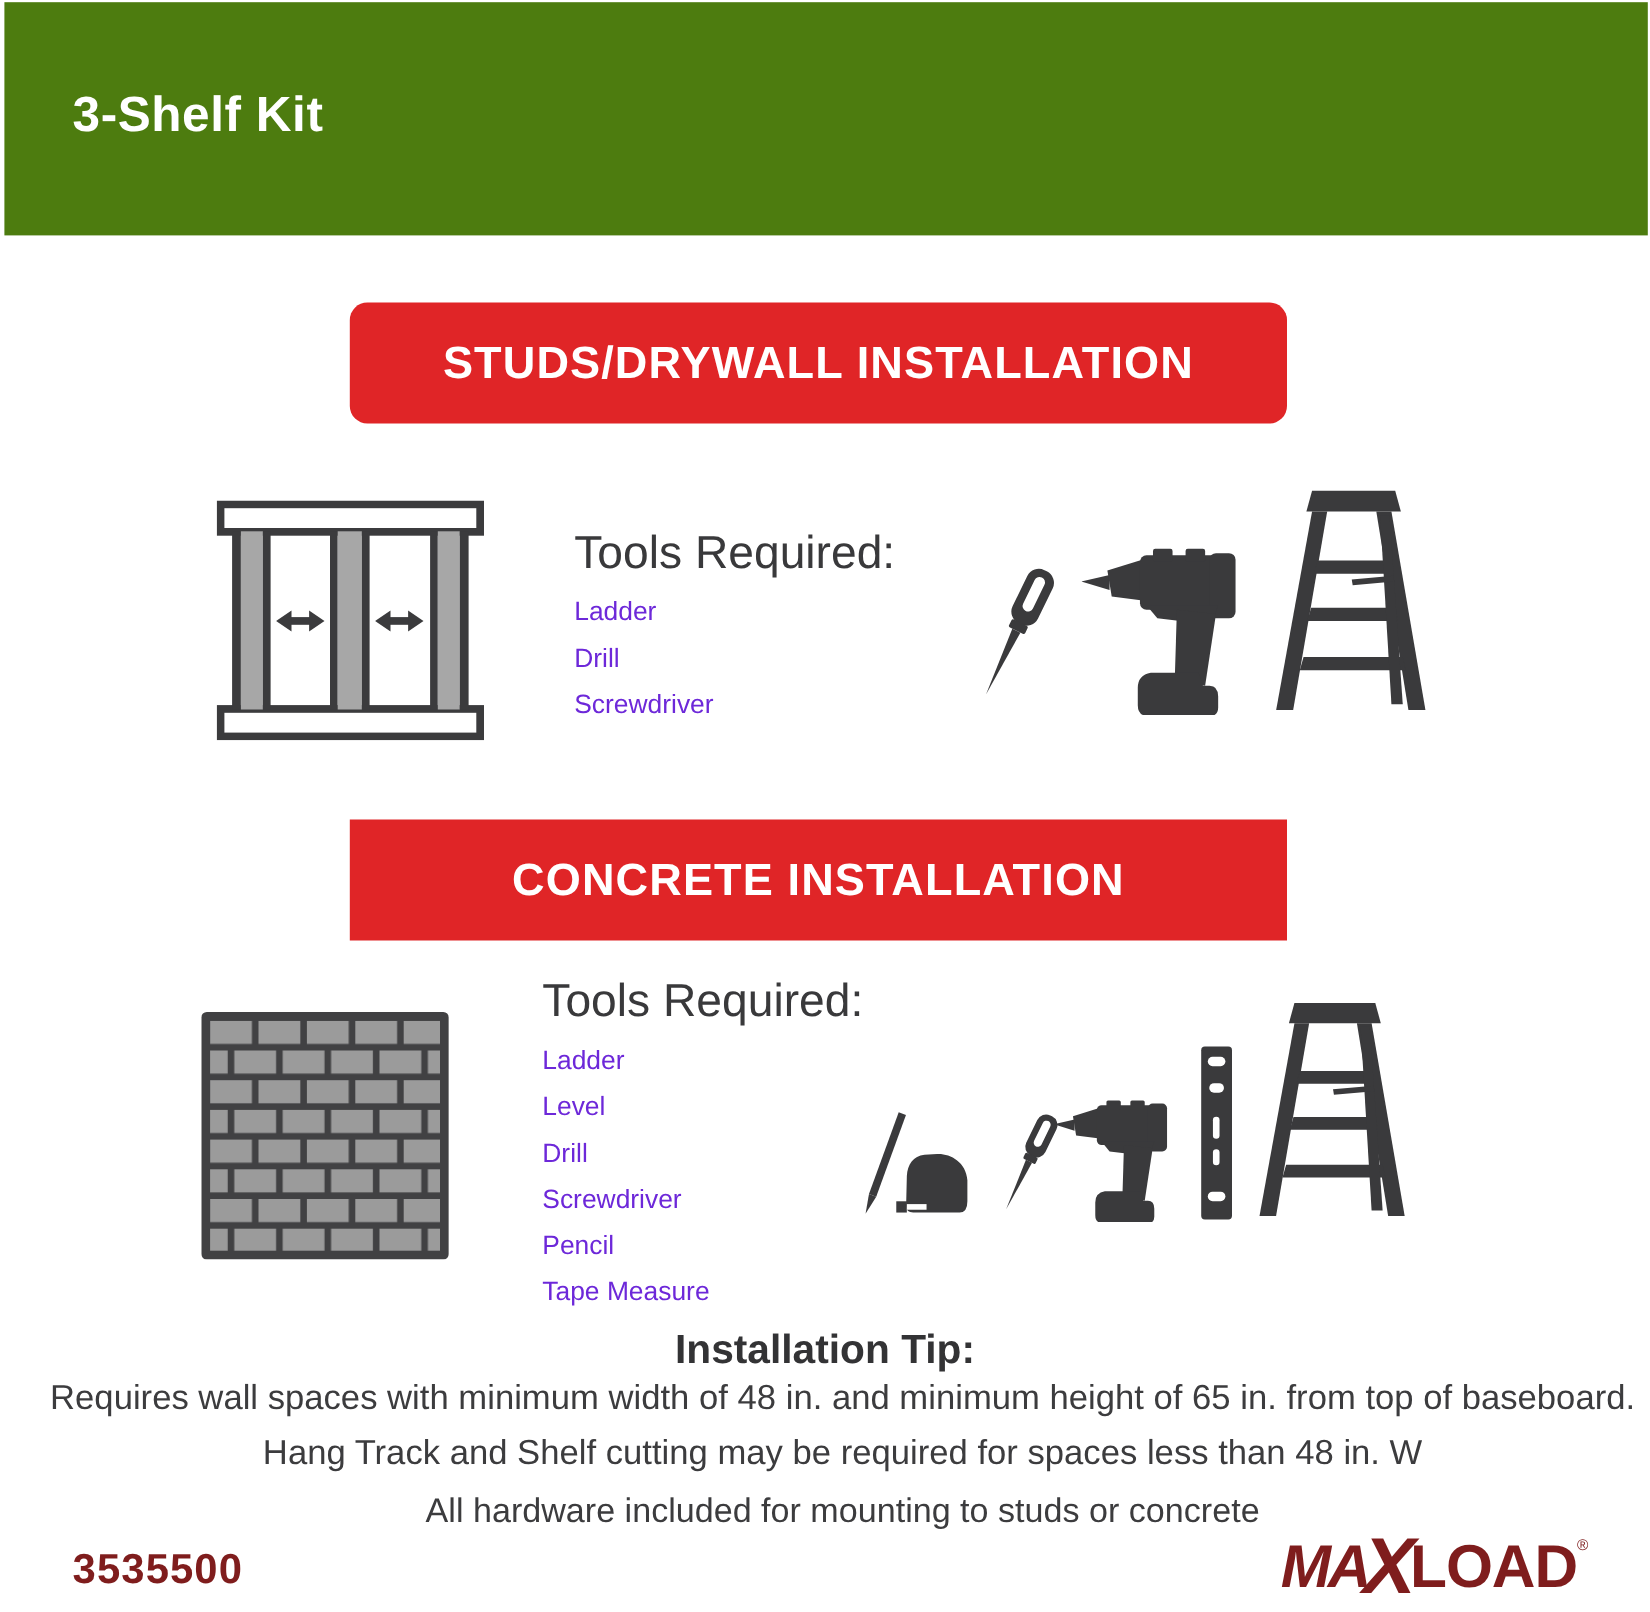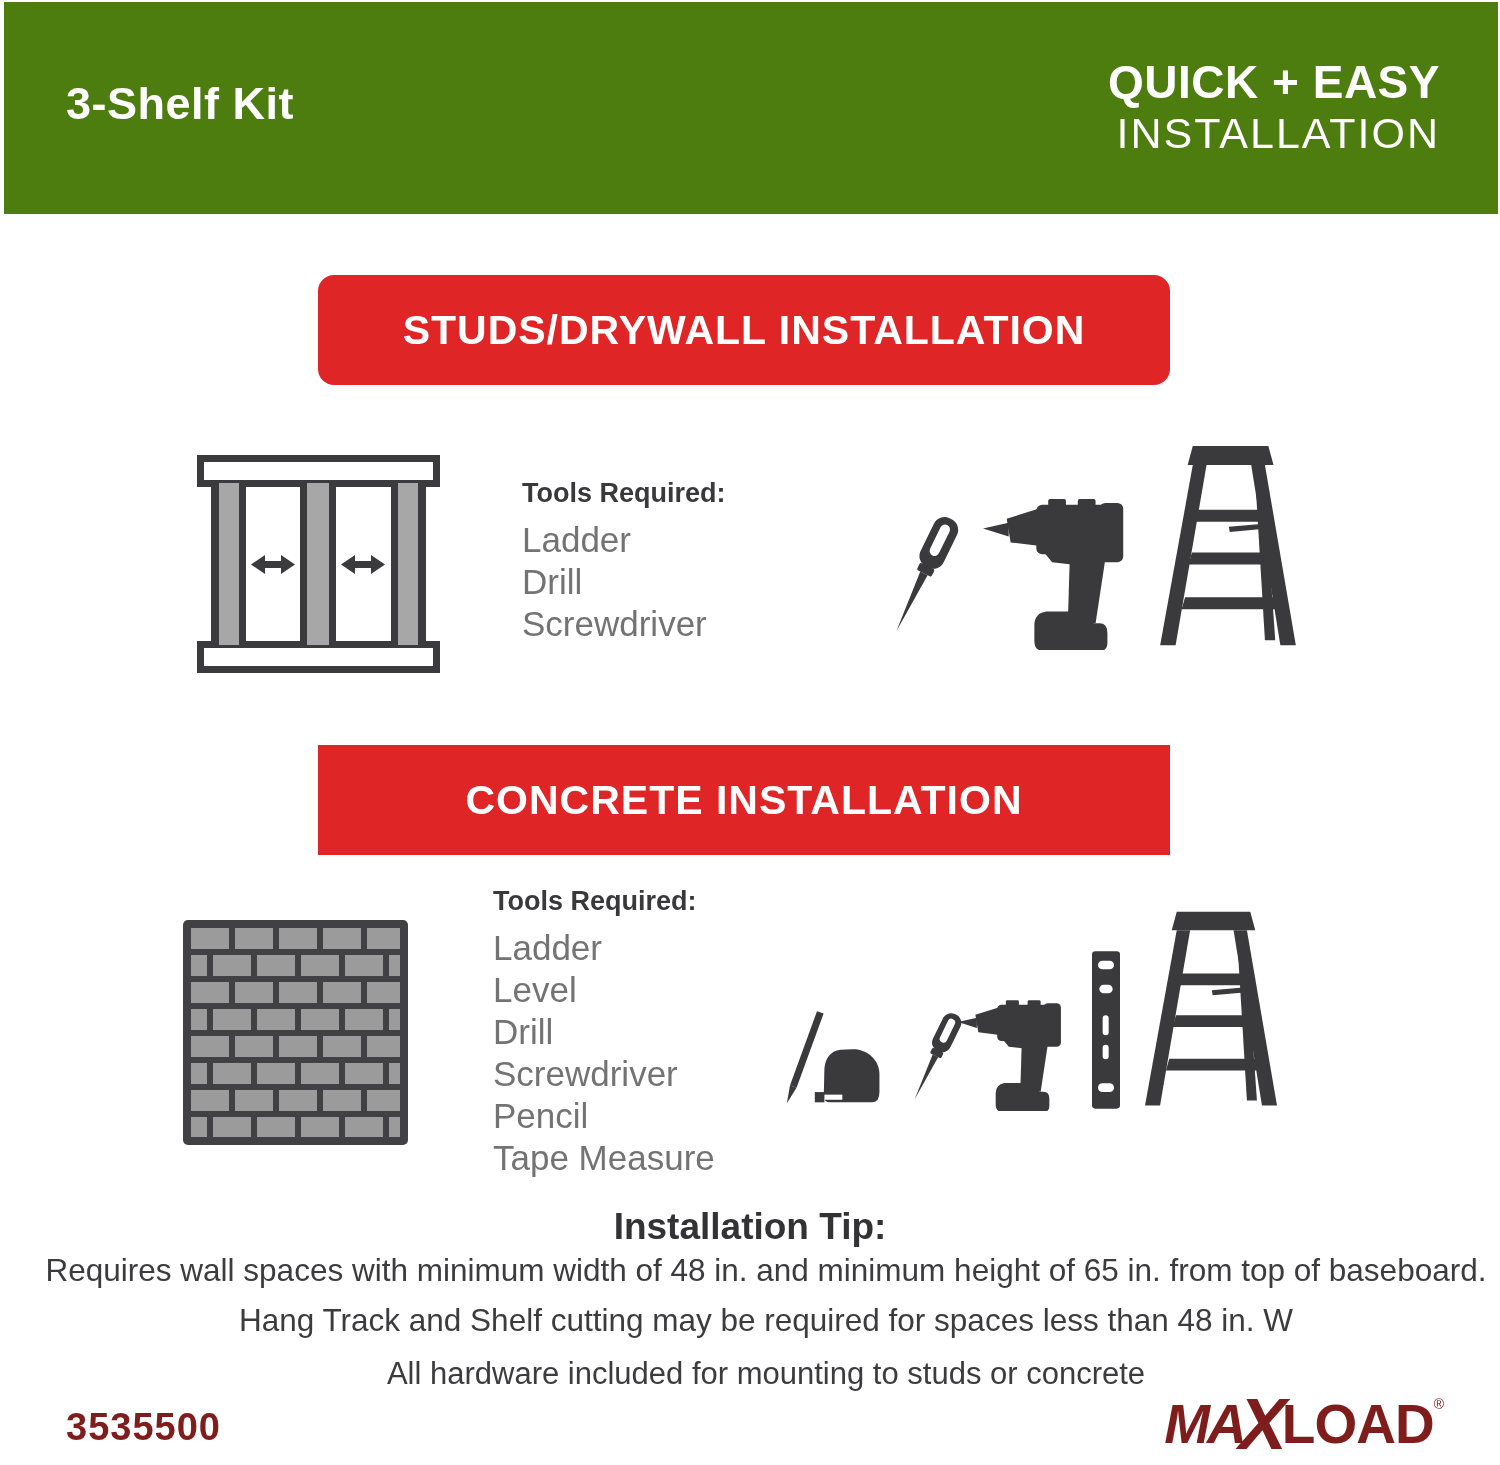--- a/index.html
+++ b/index.html
@@ -12,22 +12,22 @@
   .product-title{position:absolute;left:62px;top:76px;color:#fff;font-size:45px;font-weight:800;letter-spacing:.5px;}
   .tagline{position:absolute;right:58px;top:54px;text-align:right;color:#fff;}
   .tagline .l1{font-size:46px;font-weight:800;line-height:52px;letter-spacing:.5px;}
   .tagline .l2{font-size:43px;font-weight:300;line-height:50px;letter-spacing:2px;}
   
   .banner{position:absolute;left:318px;width:852px;height:110px;background:#e02527;color:#fff;
     display:flex;align-items:center;justify-content:center;font-size:41px;font-weight:800;letter-spacing:1px;}
   .banner.b1{top:275px;border-radius:16px;} .banner.b2{top:745px;}
   
   .tools{position:absolute;}
-  .tools .th{font-size:27px;font-weight:700;color:#39393b;margin:0 0 10px 0;}
-  .tools .ti{font-size:35px;font-weight:400;line-height:42px;color:#737373;}
+  .tools .th{font-size:42px;font-weight:400;color:#39393b;margin:0 0 10px 0;}
+  .tools .ti{font-size:24px;font-weight:400;line-height:42px;color:#6d28d9;}
   .tools.t1{left:522px;top:478px;}
   .tools.t2{left:493px;top:886px;}
   
   .abs{position:absolute;}
   .tip-heading{position:absolute;left:0;width:100%;top:1206px;text-align:center;font-size:37px;font-weight:700;color:#333335;}
   .tip-line{position:absolute;left:16px;width:100%;text-align:center;font-size:31.5px;color:#3c3c3e;}
   .tip-line.l1{top:1252px;}
   .tip-line.l2{top:1302px;}
   .hardware-note{position:absolute;left:0;width:100%;top:1356px;text-align:center;font-size:31px;color:#3c3c3e;padding-left:16px;}
   .model-number{position:absolute;left:66px;top:1406px;font-size:38px;font-weight:600;letter-spacing:1px;color:#7f1d1d;}
@@ -140,24 +140,20 @@
       <rect width="225" height="225" rx="5" fill="#414143"></rect>
       <rect x="8" y="8" width="209" height="209" fill="url(#brickpat)"></rect>
     </symbol>
   </defs>
 </svg>
 
 <div class="page">
 
   <div class="topbar">
     <div class="product-title">3-Shelf Kit</div>
-    <div class="tagline">
-      <div class="l1">QUICK + EASY</div>
-      <div class="l2">INSTALLATION</div>
-    </div>
   </div>
 
   <div class="banner b1">STUDS/DRYWALL INSTALLATION</div>
 
   <svg class="abs" style="left:197px;top:455px;" width="243" height="218">
       <use href="#sym-stud-wall"></use>
     </svg>
 
   <div class="tools t1">
     <div class="th">Tools Required:</div>

